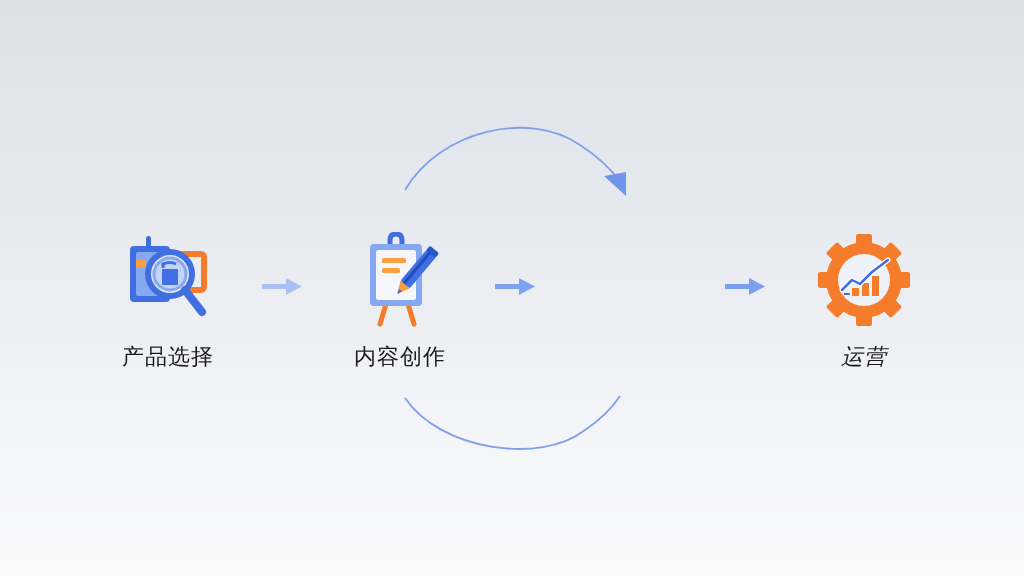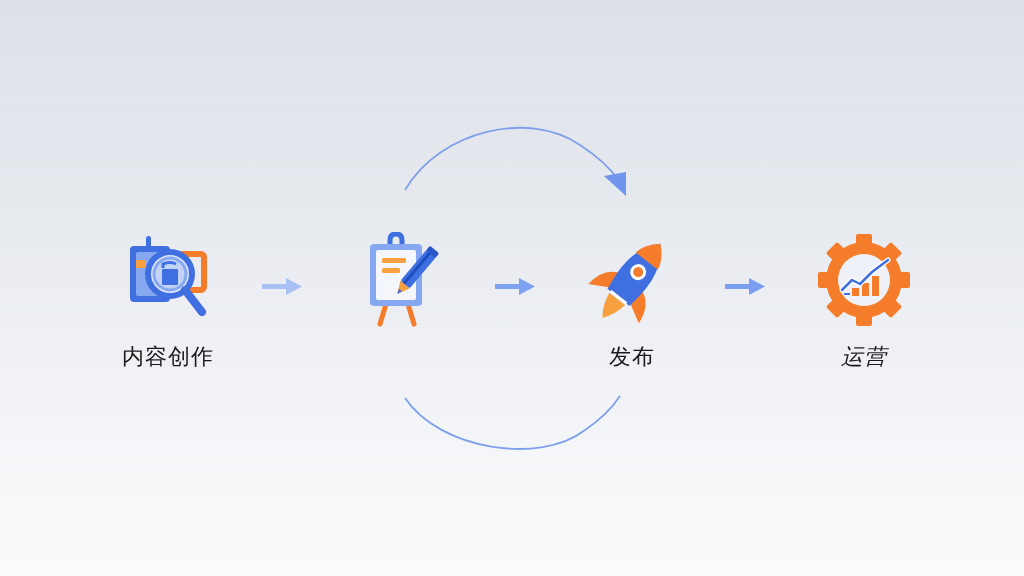--- a/index.html
+++ b/index.html
@@ -74,21 +74,21 @@
       <rect x="26" y="4" width="5" height="12" rx="2.5" fill="#3f6fe0"></rect>
 
       <circle cx="50" cy="42" r="22" fill="#dfe6f7" stroke="#3f6fe0" stroke-width="6"></circle>
       <circle cx="50" cy="42" r="16" fill="#c3d3f6" stroke="#86a8f0" stroke-width="3"></circle>
 
       <rect x="42" y="37" width="16" height="16" rx="1" fill="#3f6fe0"></rect>
       <path d="M 43 36 L 43 32 Q 50 29 56 32" fill="none" stroke="#3f6fe0" stroke-width="3"></path>
 
       <line x1="65" y1="58" x2="82" y2="80" stroke="#3f6fe0" stroke-width="8" stroke-linecap="round"></line>
     </svg>
-    <div class="label">内容创作</div>
+    <div class="label">产品选择</div>
   </div>
 
   <svg class="connector" viewBox="0 0 44 20" style="left:260px; top:276px;" xmlns="http://www.w3.org/2000/svg">
     <rect x="2" y="8" width="28" height="5" fill="#a9c0f4"></rect>
     <polygon points="26,2 42,10.5 26,19" fill="#a9c0f4"></polygon>
   </svg>
 
   <div class="step" style="left:320px; top:232px;">
     <svg class="icon" viewBox="0 0 96 96" xmlns="http://www.w3.org/2000/svg">
 
@@ -104,47 +104,28 @@
       <rect x="30" y="36" width="18" height="5" rx="1.5" fill="#f8a040"></rect>
 
       <g transform="rotate(40 62 42)">
         <rect x="56" y="14" width="12" height="42" rx="2" fill="#3f6fe0"></rect>
         <rect x="59" y="14" width="3" height="42" fill="#1e4fc2"></rect>
         <rect x="56" y="10" width="12" height="6" rx="2" fill="#2a56c8"></rect>
         <polygon points="56,56 68,56 62,68" fill="#f8a040"></polygon>
         <polygon points="60,63 64,63 62,68" fill="#3f6fe0"></polygon>
       </g>
     </svg>
+    <div class="label">内容创作</div>
   </div>
 
   <svg class="connector" viewBox="0 0 44 20" style="left:493px; top:276px;" xmlns="http://www.w3.org/2000/svg">
     <rect x="2" y="8" width="28" height="5" fill="#7fa2f0"></rect>
     <polygon points="26,2 42,10.5 26,19" fill="#7fa2f0"></polygon>
   </svg>
 
-  <div class="step" style="left:552px; top:232px;">
-    <svg class="icon" viewBox="0 0 96 96" xmlns="http://www.w3.org/2000/svg">
-      <g transform="rotate(38 48 48)">
-
-        <path d="M 34 50 Q 18 56 16 78 L 34 68 Z" fill="#f57c2a"></path>
-        <path d="M 62 50 Q 78 56 80 78 L 62 68 Z" fill="#f57c2a"></path>
-
-        <path d="M 48 2 Q 66 20 64 52 L 62 70 L 34 70 L 32 52 Q 30 20 48 2 Z" fill="#3f6fe0"></path>
-
-        <path d="M 48 2 Q 60 12 62 24 L 34 24 Q 36 12 48 2 Z" fill="#f57c2a"></path>
-
-        <circle cx="48" cy="38" r="8" fill="#ffffff"></circle>
-        <circle cx="48" cy="38" r="5" fill="#f57c2a"></circle>
-
-        <path d="M 38 72 L 58 72 Q 56 86 48 96 Q 40 86 38 72 Z" fill="#f8a040"></path>
-        <path d="M 38 70 L 58 70" stroke="#ffffff" stroke-width="3"></path>
-      </g>
-    </svg>
-    <div class="label">发布</div>
-  </div>
 
   <svg class="connector" viewBox="0 0 44 20" style="left:723px; top:276px;" xmlns="http://www.w3.org/2000/svg">
     <rect x="2" y="8" width="28" height="5" fill="#7a9ef0"></rect>
     <polygon points="26,2 42,10.5 26,19" fill="#7a9ef0"></polygon>
   </svg>
 
   <div class="step" style="left:784px; top:232px;font-style:italic;">
     <svg class="icon" viewBox="0 0 96 96" xmlns="http://www.w3.org/2000/svg">
 
       <g fill="#f57c2a">

